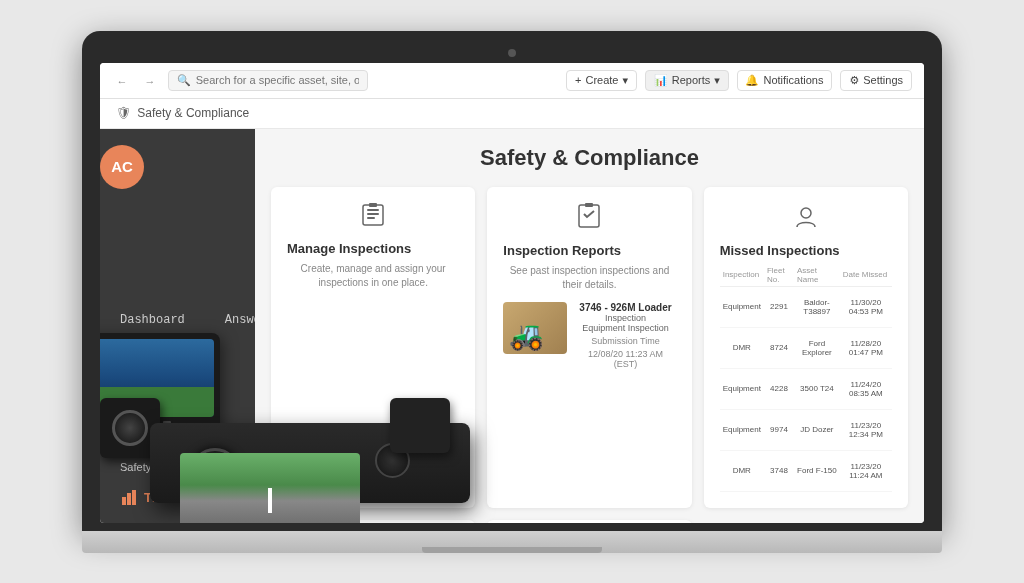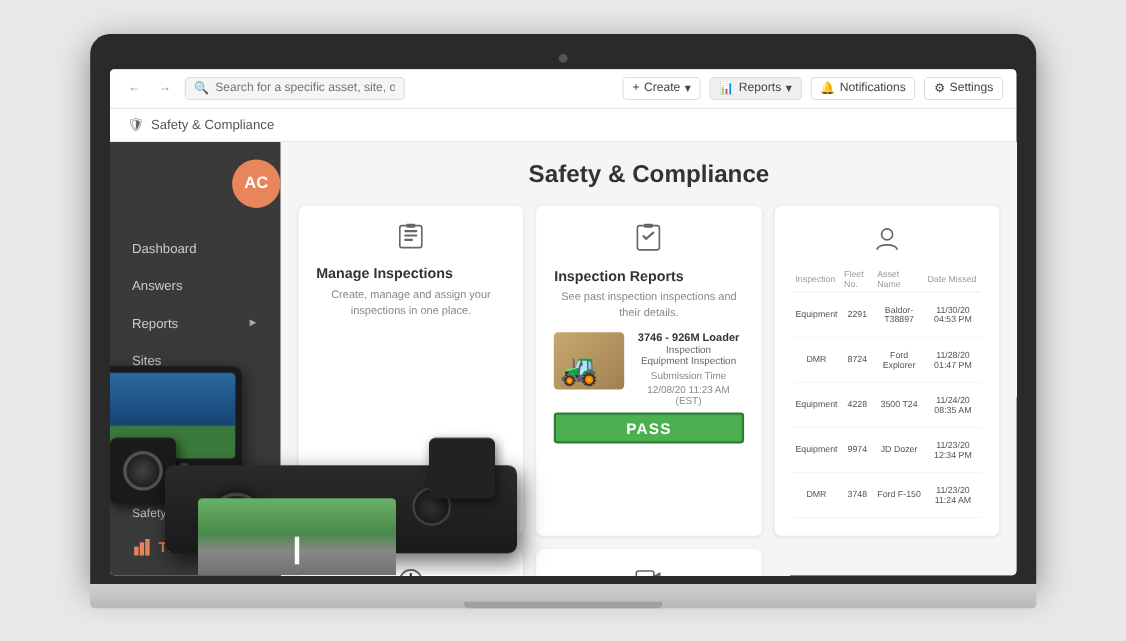--- a/index.html
+++ b/index.html
@@ -160,42 +160,43 @@
       width: 155px;
       background: #3a3a3a;
       display: flex;
       flex-direction: column;
       flex-shrink: 0;
     }
 
     .sidebar-avatar {
       display: flex;
       align-items: center;
-      justify-content: flex-end;
+      justify-content: flex-start;
       padding: 16px 0 12px 0;
     }
 
     .avatar-circle {
       width: 44px;
       height: 44px;
       background: #e8855a;
       border-radius: 50%;
       display: flex;
       align-items: center;
       justify-content: center;
       color: white;
       font-weight: 700;
       font-size: 15px;
     }
 
     .sidebar-nav {
       flex: 1;
       display: flex;
-      flex-direction: column;
+      flex-direction: row;
       padding: 8px 0;
+      font-family: Liberation Mono, monospace;
     }
 
     .sidebar-item {
       display: flex;
       align-items: center;
       justify-content: space-between;
       padding: 10px 20px;
       color: #ccc;
       font-size: 12px;
       cursor: pointer;
@@ -650,30 +651,30 @@
               <div class="inspection-preview">
                 <div class="inspection-thumb"></div>
                 <div class="inspection-details">
                   <div class="insp-number">3746 - 926M Loader</div>
                   <div class="insp-type">Inspection</div>
                   <div class="insp-type">Equipment Inspection</div>
                   <div class="insp-sub">Submission Time</div>
                   <div class="insp-sub">12/08/20 11:23 AM (EST)</div>
                 </div>
               </div>
-              <div class="pass-badge">PASS</div>
             </div>
 
             <div class="card">
               <div class="card-icon">
                 <svg width="26" height="26" viewBox="0 0 26 26">
                   <circle cx="13" cy="10" r="5" fill="none" stroke="#666" stroke-width="1.5"></circle>
                   <path d="M4 24 C4 18 22 18 22 24" fill="none" stroke="#666" stroke-width="1.5"></path>
                 </svg>
               </div>
+              <div class="card-title">Missed Inspections</div>
 
               <table class="missed-table">
                 <thead>
                   <tr>
                     <th>Inspection</th>
                     <th>Fleet No.</th>
                     <th>Asset Name</th>
                     <th>Date Missed</th>
                   </tr>
                 </thead>

